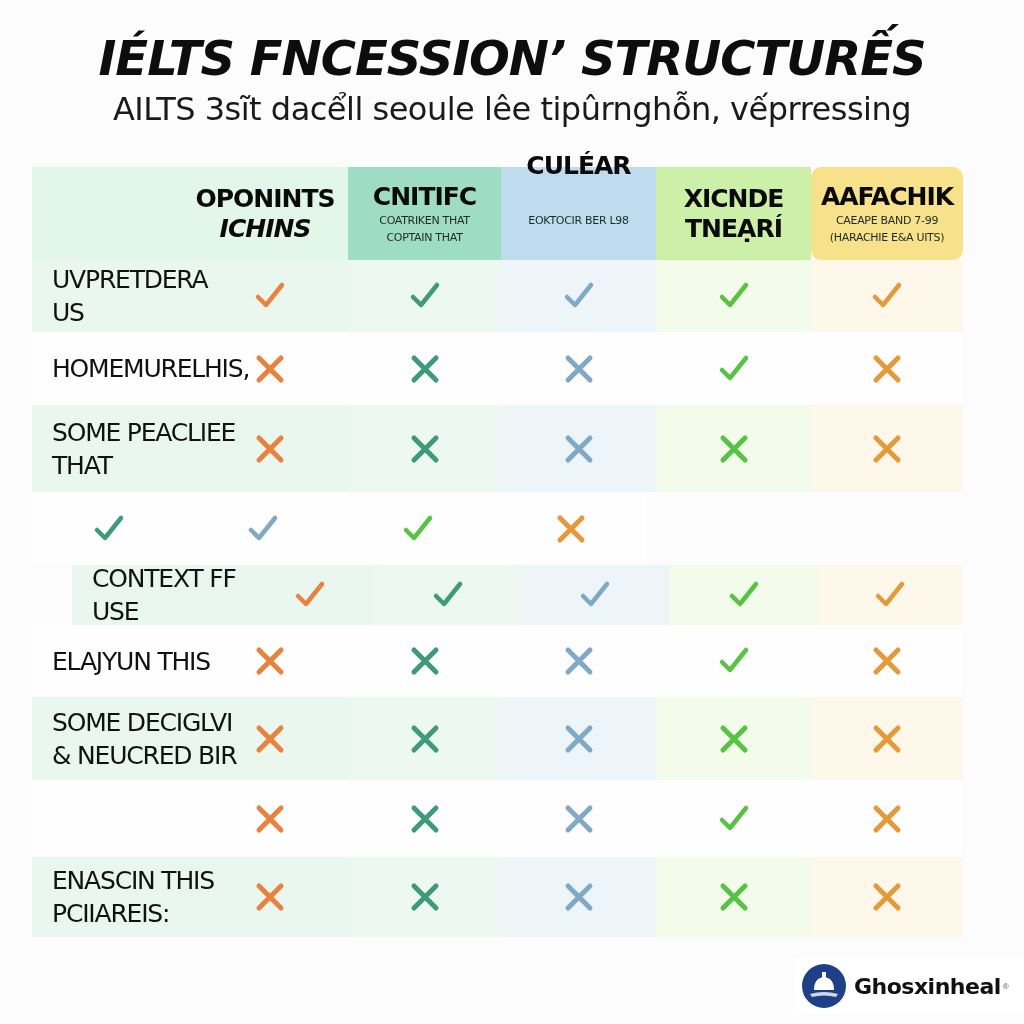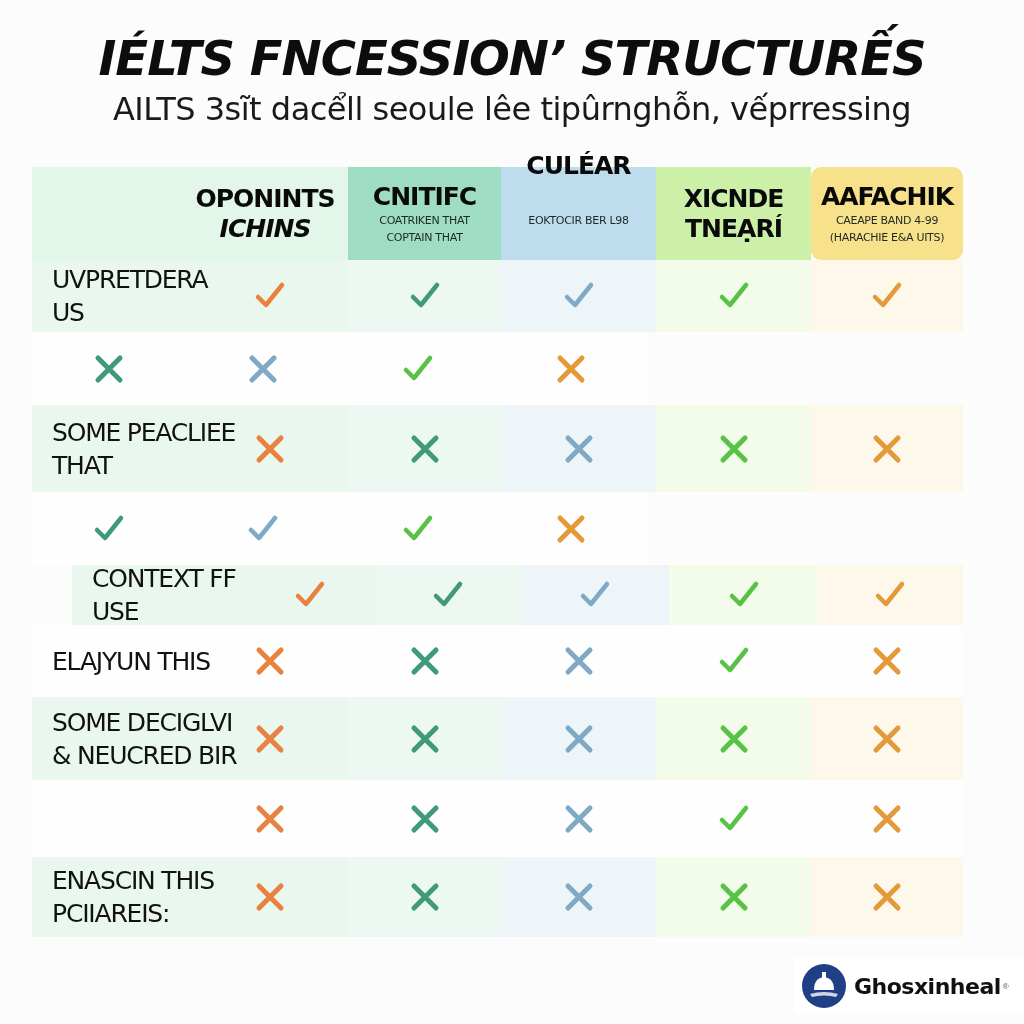--- a/index.html
+++ b/index.html
@@ -101,21 +101,21 @@
       <div class="h1">CULÉAR</div>
       <div class="sub">EOKTOCIR BER L98</div>
       <div class="sub">IAOBEANIC THAT</div>
     </div>
     <div class="cell c2" style="background:#cdf0a8;">
       <div class="h1">XICNDE</div>
       <div class="h1">TNEẠRÍ</div>
     </div>
     <div class="cell c3" style="background:#f7e18a;border-radius:10px;">
       <div class="h1">AAFACHIK</div>
-      <div class="sub">CAEAPE BAND 4-99</div>
+      <div class="sub">CAEAPE BAND 7-99</div>
       <div class="sub">(HARACHIE E&amp;A UITS)</div>
     </div>
   </div>
 
   <div id="rows">
       <div class="row tint" style="height: 72px;">
         <div class="label">
         <span class="lbl-text">UVPRETDERA US</span>
         <span class="icon icon0">
             <svg width="40" height="40" viewBox="0 0 40 40">
@@ -146,20 +146,28 @@
       </div>
         <div class="cell d3" style="width:152px">
         <span class="icon">
             <svg width="40" height="40" viewBox="0 0 40 40">
               <path d="M8 21 L16 29 L32 9" fill="none" stroke="#e49a3a" stroke-width="4.5" stroke-linecap="round" stroke-linejoin="round"></path>
             </svg>
           </span>
       </div>
       </div>
       <div class="row plain" style="height: 73px;">
+        <div class="label">
+        <span class="lbl-text">HOMEMURELHIS,</span>
+        <span class="icon icon0">
+            <svg width="40" height="40" viewBox="0 0 40 40">
+              <path d="M9 9 L31 31 M31 9 L9 31" fill="none" stroke="#e8823e" stroke-width="5" stroke-linecap="round"></path>
+            </svg>
+          </span>
+      </div>
         <div class="cell d0" style="width:153px">
         <span class="icon">
             <svg width="40" height="40" viewBox="0 0 40 40">
               <path d="M9 9 L31 31 M31 9 L9 31" fill="none" stroke="#3e9a78" stroke-width="5" stroke-linecap="round"></path>
             </svg>
           </span>
       </div>
         <div class="cell d1" style="width:155px">
         <span class="icon">
             <svg width="40" height="40" viewBox="0 0 40 40">

